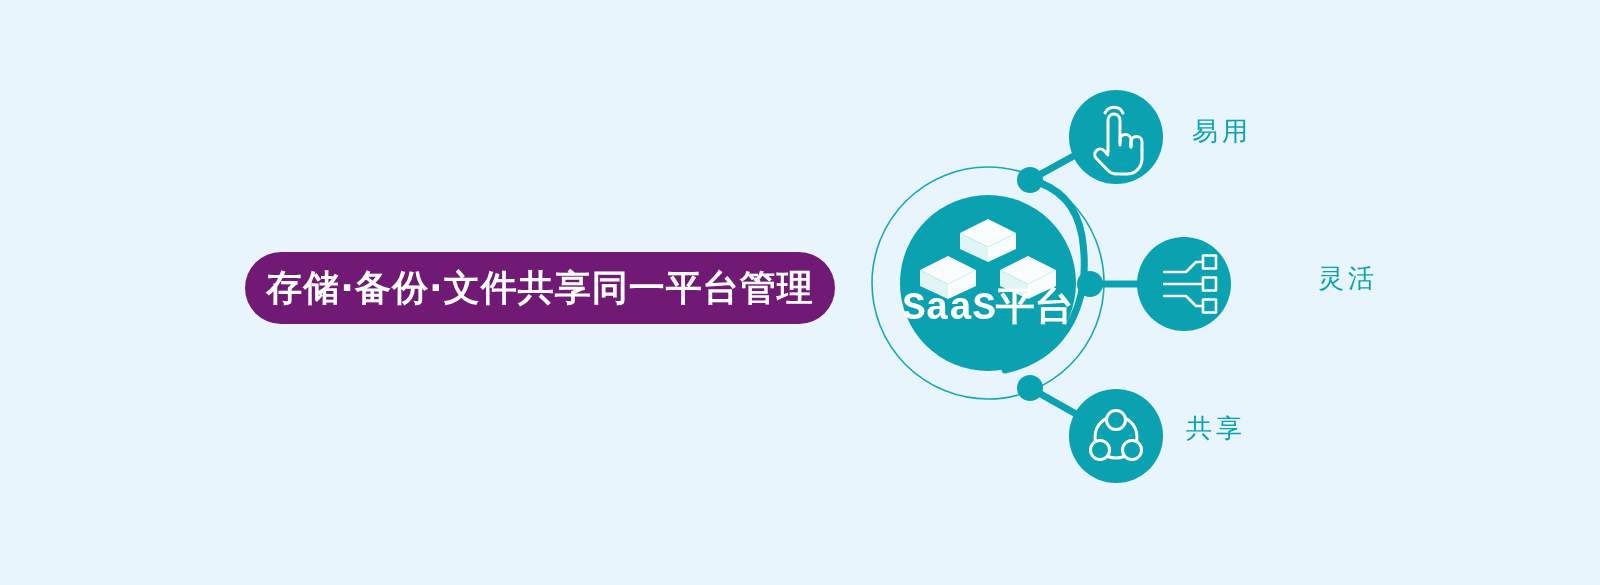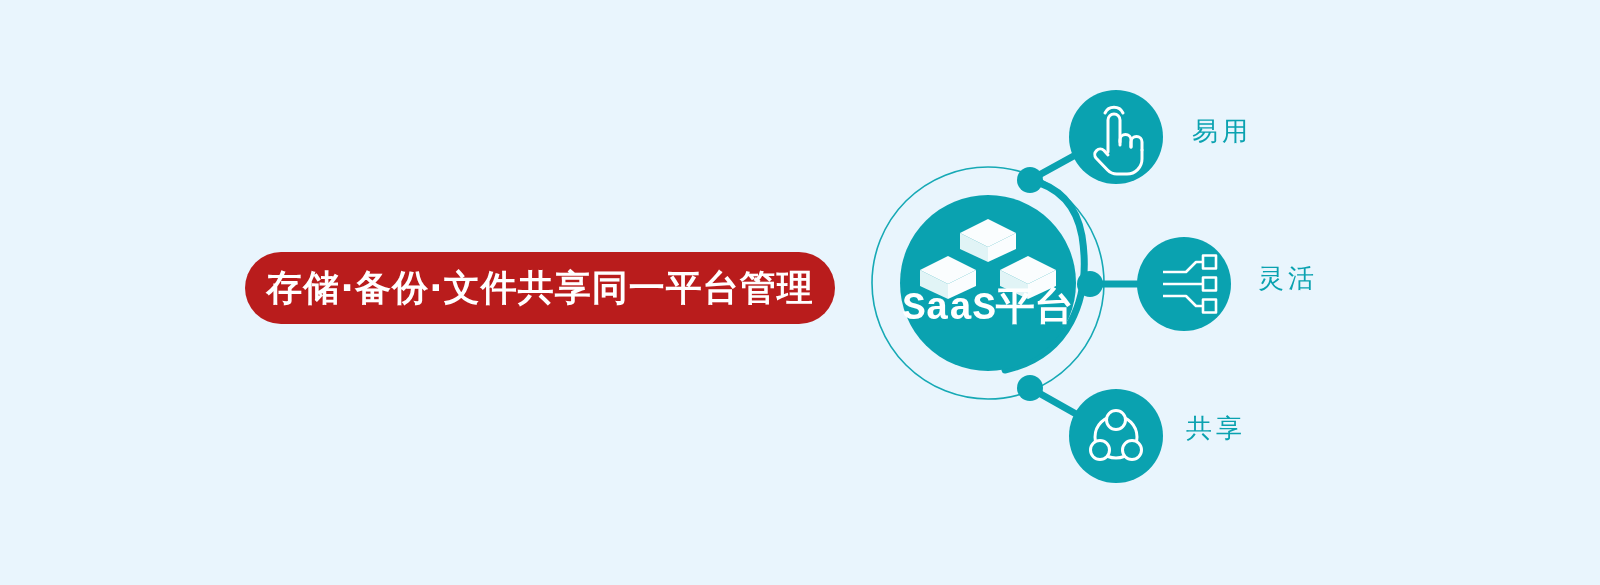--- a/index.html
+++ b/index.html
@@ -21,21 +21,21 @@
     background: #e9f5fd;
   }
 
   
   .pill {
     position: absolute;
     left: 245px;
     top: 252px;
     width: 590px;
     height: 72px;
-    background: #b91c1c;
+    background: #701a75;
     border-radius: 36px;
     display: flex;
     align-items: center;
     justify-content: center;
     box-sizing: border-box;
   }
   .pill-text {
     color: #ffffff;
     font-size: 36px;
     font-weight: 700;
@@ -59,21 +59,21 @@
     position: absolute;
     color: #0aa2b0;
     font-size: 26px;
     font-weight: 400;
     letter-spacing: 4px;
     line-height: 1;
     white-space: nowrap;
     font-family: "DejaVu Sans", "Liberation Sans", sans-serif;
   }
   #label-0 { left: 1192px; top: 118px; }
-  #label-1 { left: 1258px; top: 265px; }
+  #label-1 { left: 1318px; top: 265px; }
   #label-2 { left: 1186px; top: 415px; text-align: right; }
 
   
   .hub-text {
     position: absolute;
     left: 900px;
     top: 286px;
     width: 176px;
     text-align: center;
     color: #ffffff;

